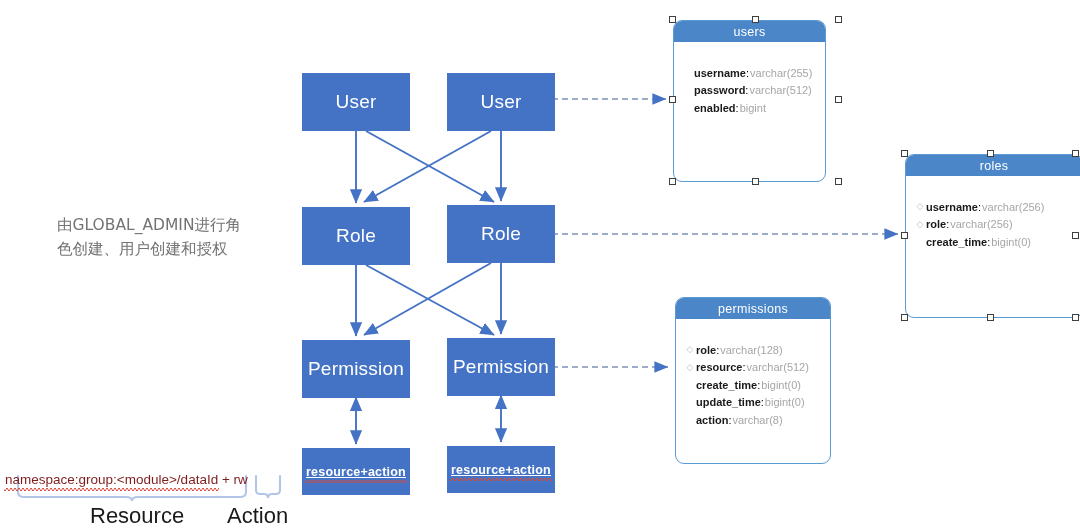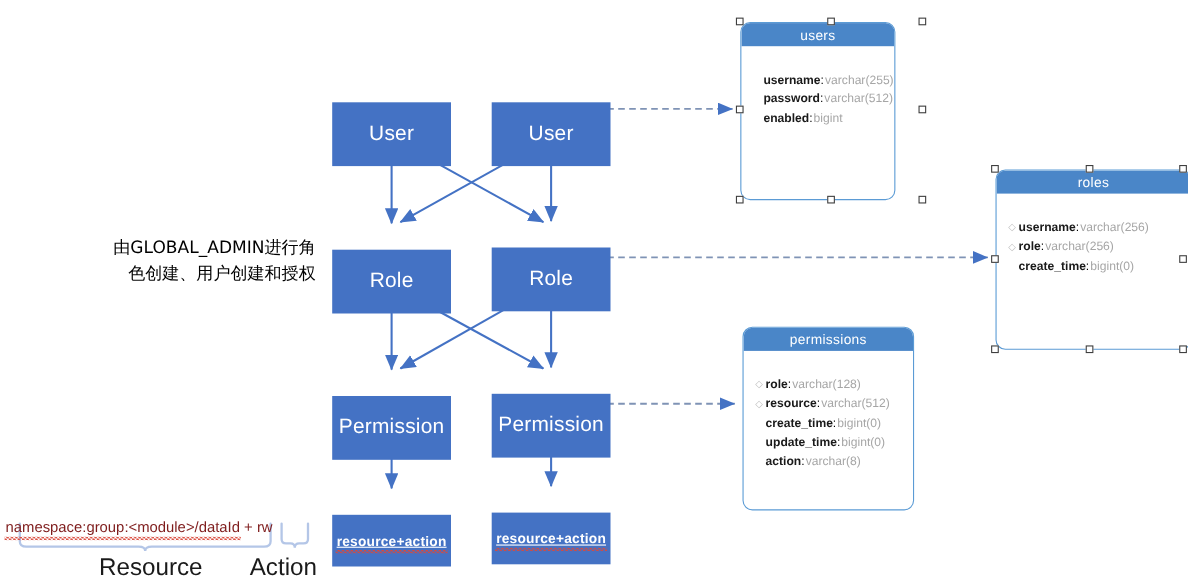--- a/index.html
+++ b/index.html
@@ -30,21 +30,20 @@
   .pbox {
     position: absolute;
     background: #4472C4;
     color: #ffffff;
     display: flex;
     align-items: center;
     justify-content: center;
     font-size: 19px;
     letter-spacing: .2px;
     box-sizing: border-box;
-    margin-top: 20px;
   }
   .pbox.small {
     font-size: 12.5px;
     font-weight: bold;
   }
   .pbox .lbl { position: relative; display: inline-block; }
   .pbox.small .lbl {
     text-decoration: underline;
     text-decoration-color: #ffffff;
     text-underline-offset: 1px;
@@ -67,23 +66,22 @@
   }
 
   
   .note {
     position: absolute;
     left: 57px;
     top: 213px;
     width: 230px;
     font-size: 15.5px;
     line-height: 24px;
-    color: #000000;
+    color: #737373;
     font-family: "DejaVu Sans", "Liberation Sans", sans-serif;
-    text-align: right;
   }
 
   
   .legend-code {
     position: absolute;
     left: 5px;
     top: 472px;
     font-size: 13.5px;
     color: #7f1d1d;
     white-space: nowrap;
@@ -233,21 +231,21 @@
     <span class="lbl">Permission</span>
   </div>
 
   <div class="pbox small" style="left:302px; top:448px; width:108px; height:47px;">
     <span class="lbl squiggle">resource+action</span>
   </div>
   <div class="pbox small" style="left:447px; top:446px; width:108px; height:47px;">
     <span class="lbl squiggle">resource+action</span>
   </div>
 
-  <div class="ertable" style="left:673px; top:20px; width:141px; height:162px;">
+  <div class="ertable" style="left:673px; top:20px; width:153px; height:162px;">
     <div class="thead">users</div>
     <div class="tbody">
       <div class="fieldrow">
         <span class="key"></span>
         <span class="fname">username</span>
           <span>:</span>
         <span class="ftype">varchar(255)</span>
       </div>
       <div class="fieldrow">
         <span class="key"></span>

